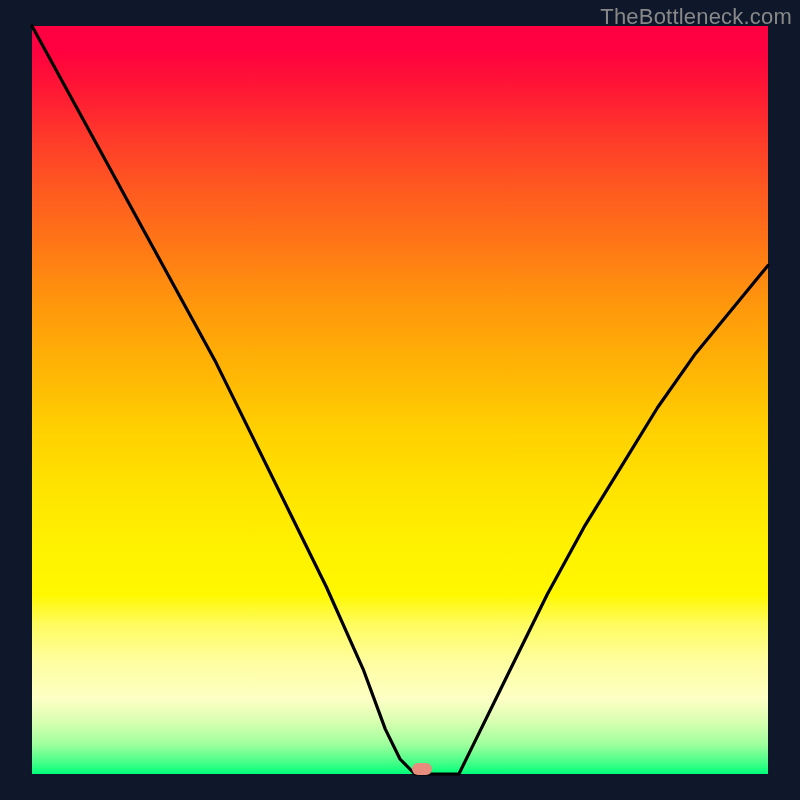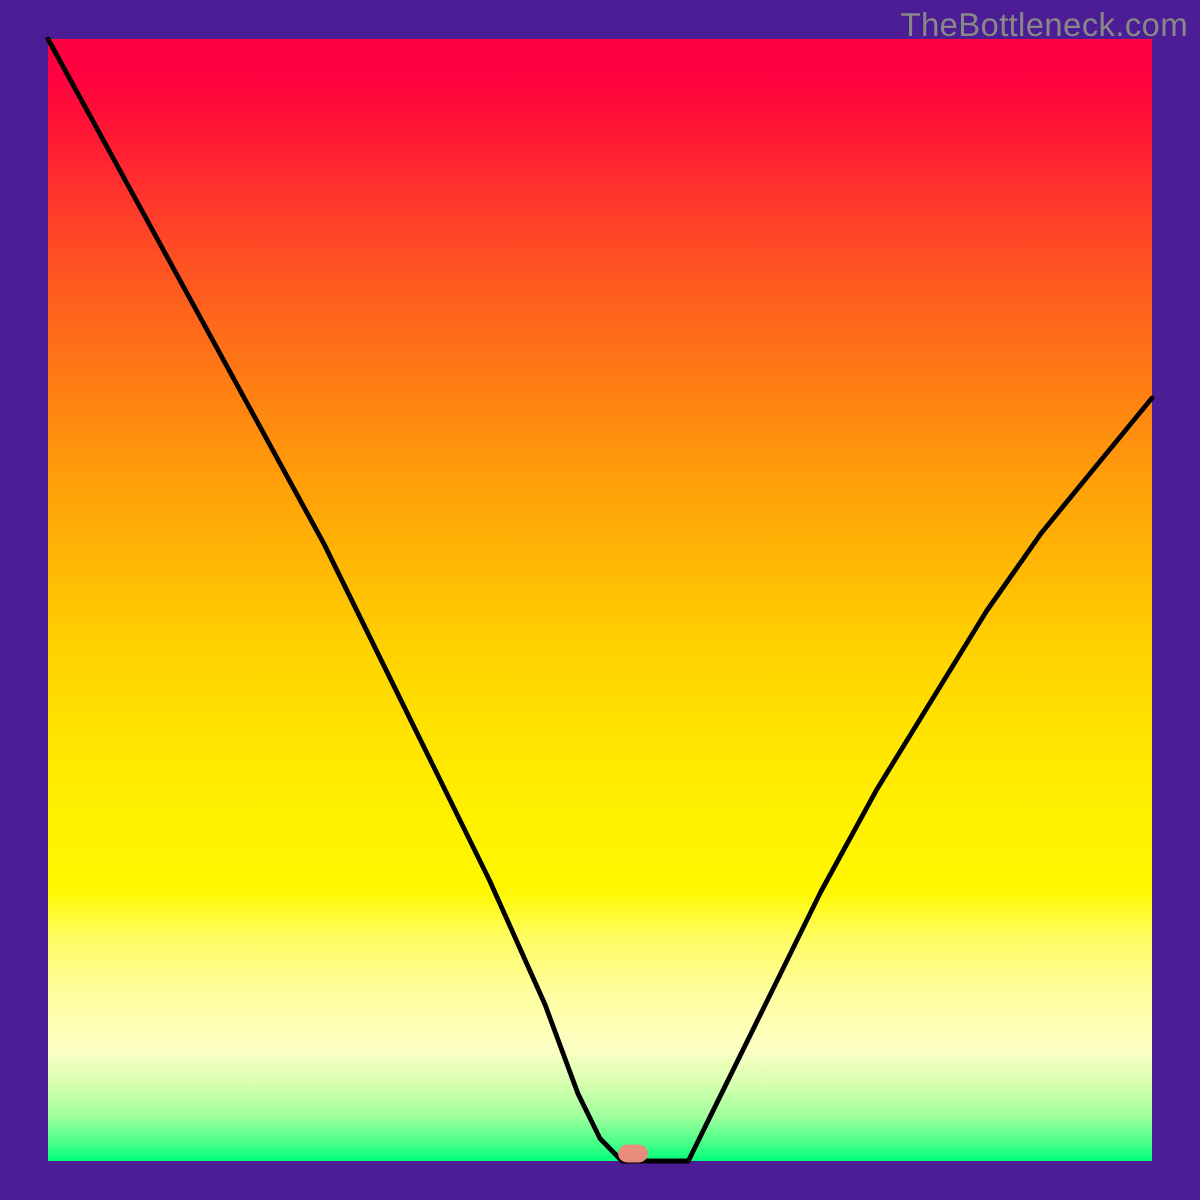--- a/index.html
+++ b/index.html
@@ -10,21 +10,21 @@
     position: relative;
     font-family: Arial, Helvetica, sans-serif;
     overflow: hidden;
   }
   .frame {
     position: absolute;
     top: 0;
     left: 0;
     width: 800px;
     height: 800px;
-    background: #4c1d95;
+    background: #0f172a;
   }
   .plot-area {
     position: absolute;
     
     left: 32px;
     right: 32px;
     top: 26px;
     bottom: 26px;
     background: linear-gradient(to bottom,
       #ff0040 0%,

